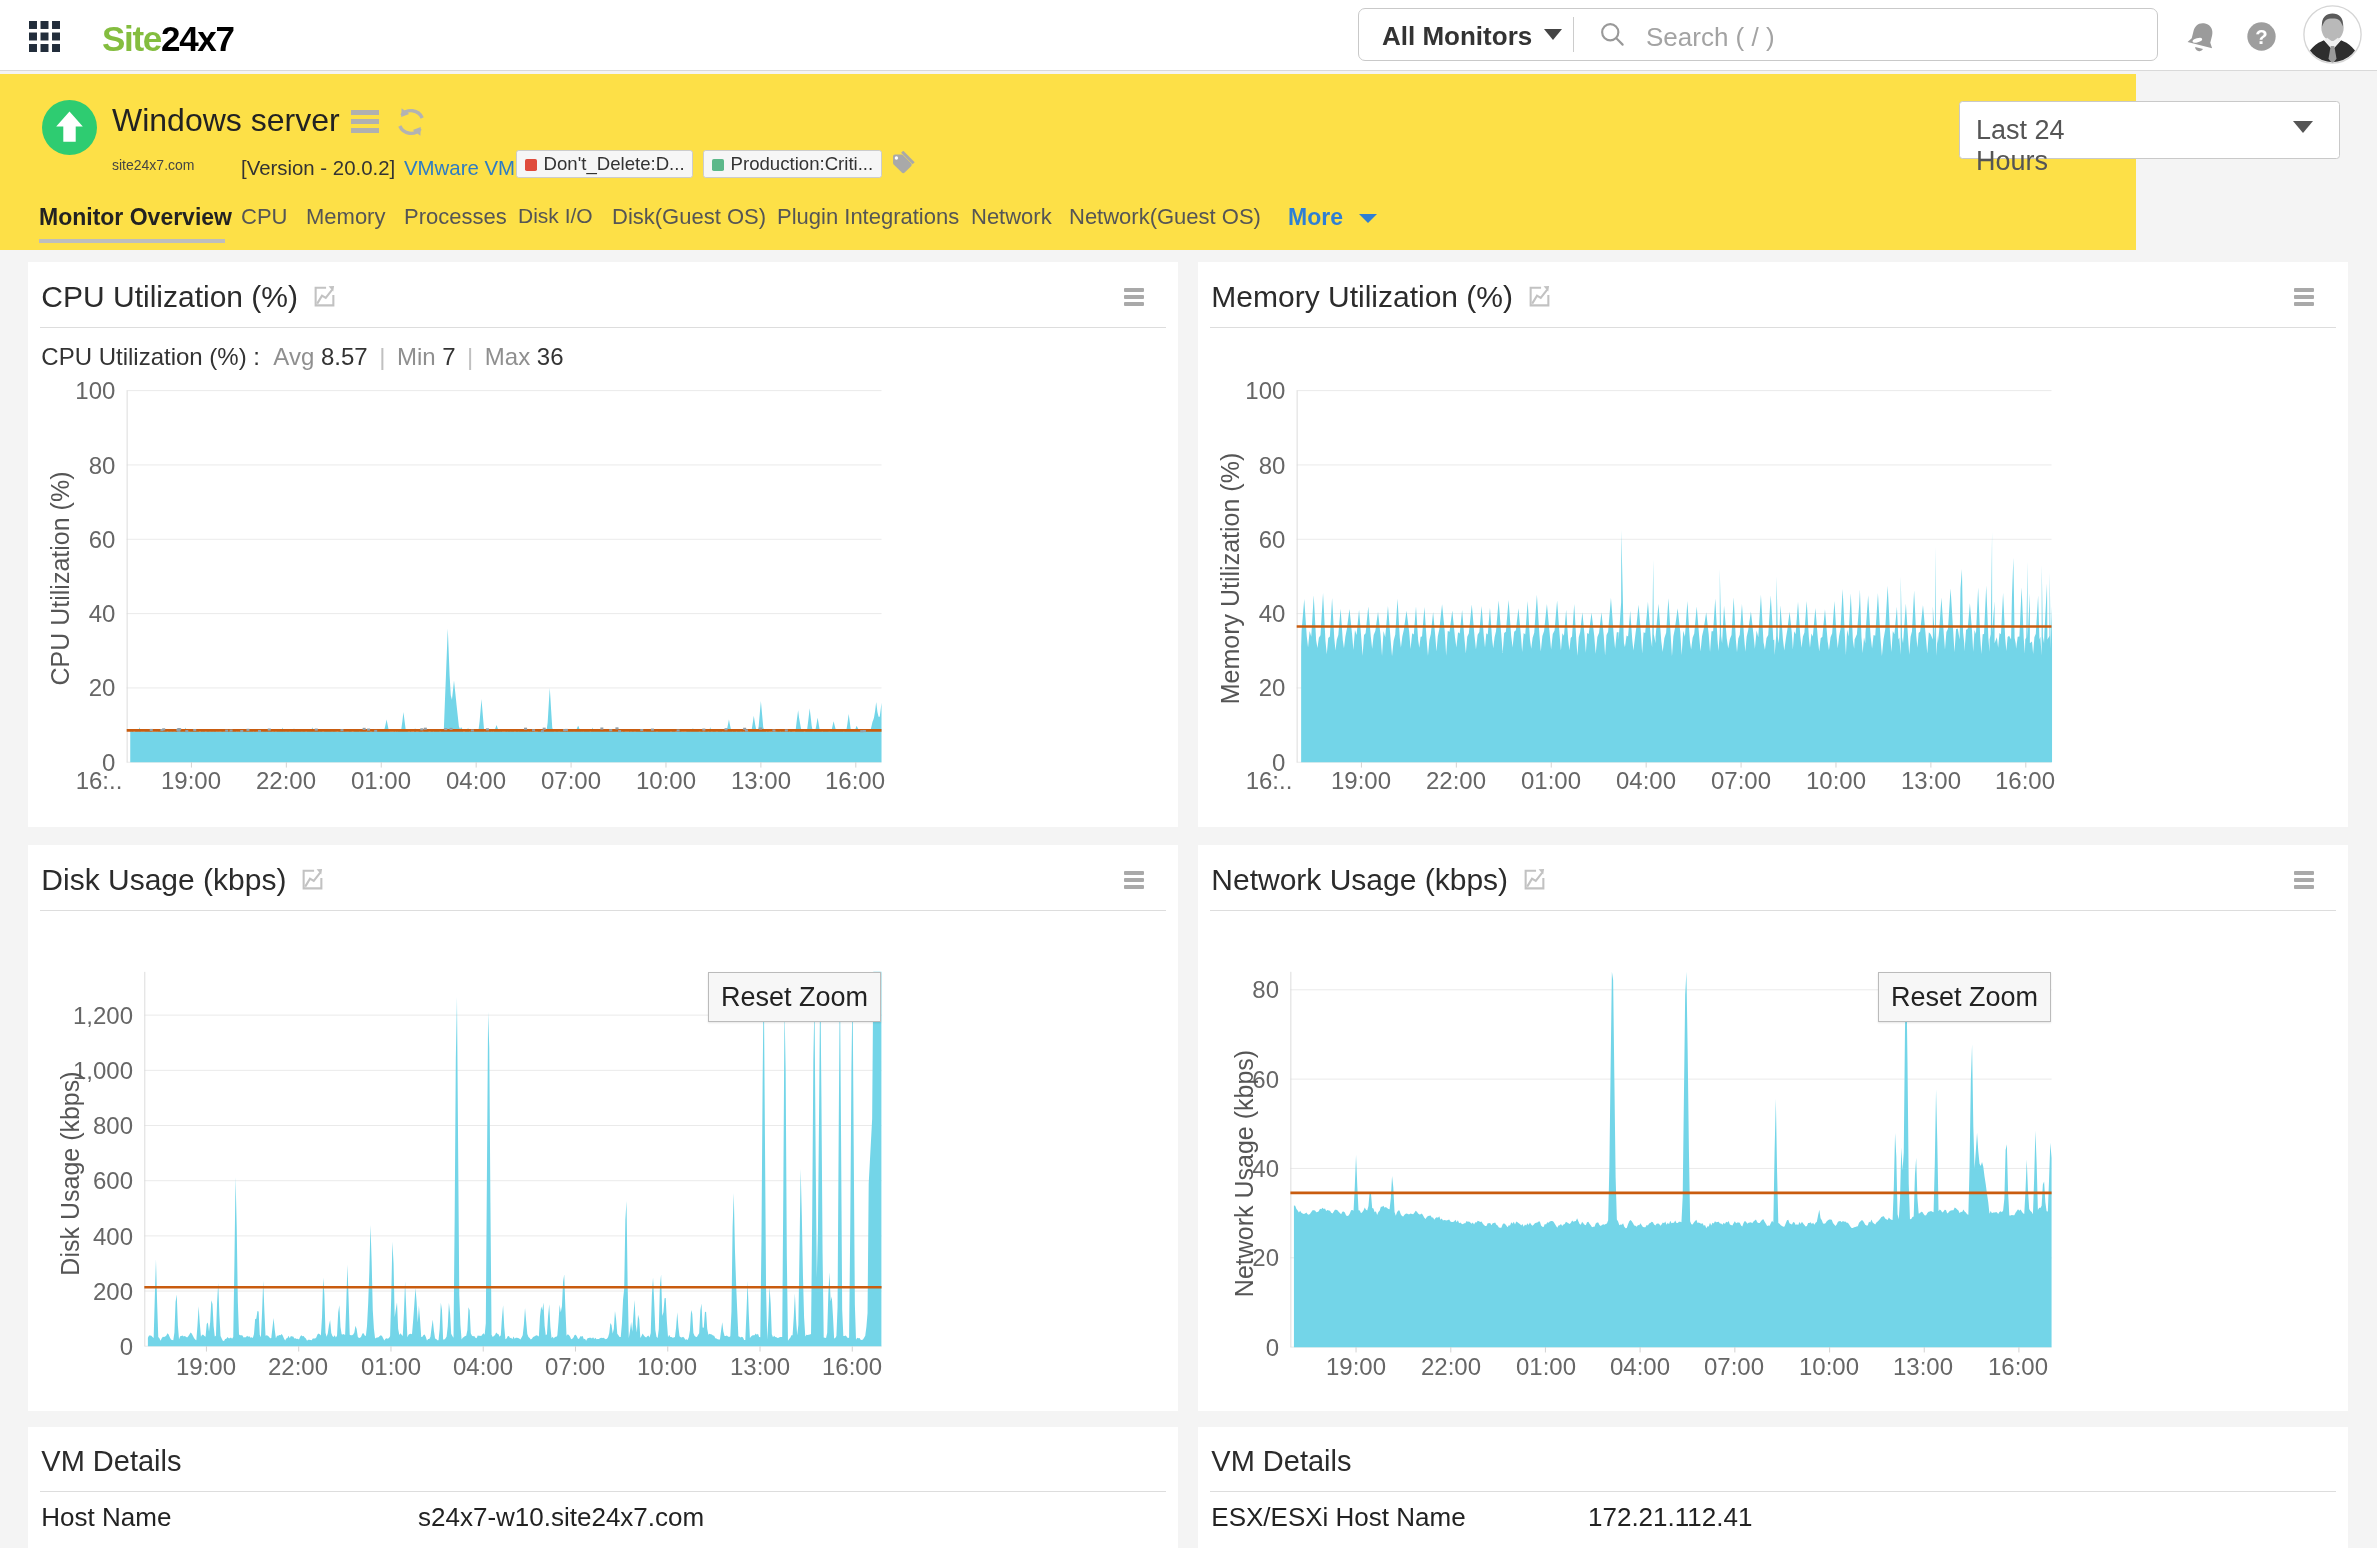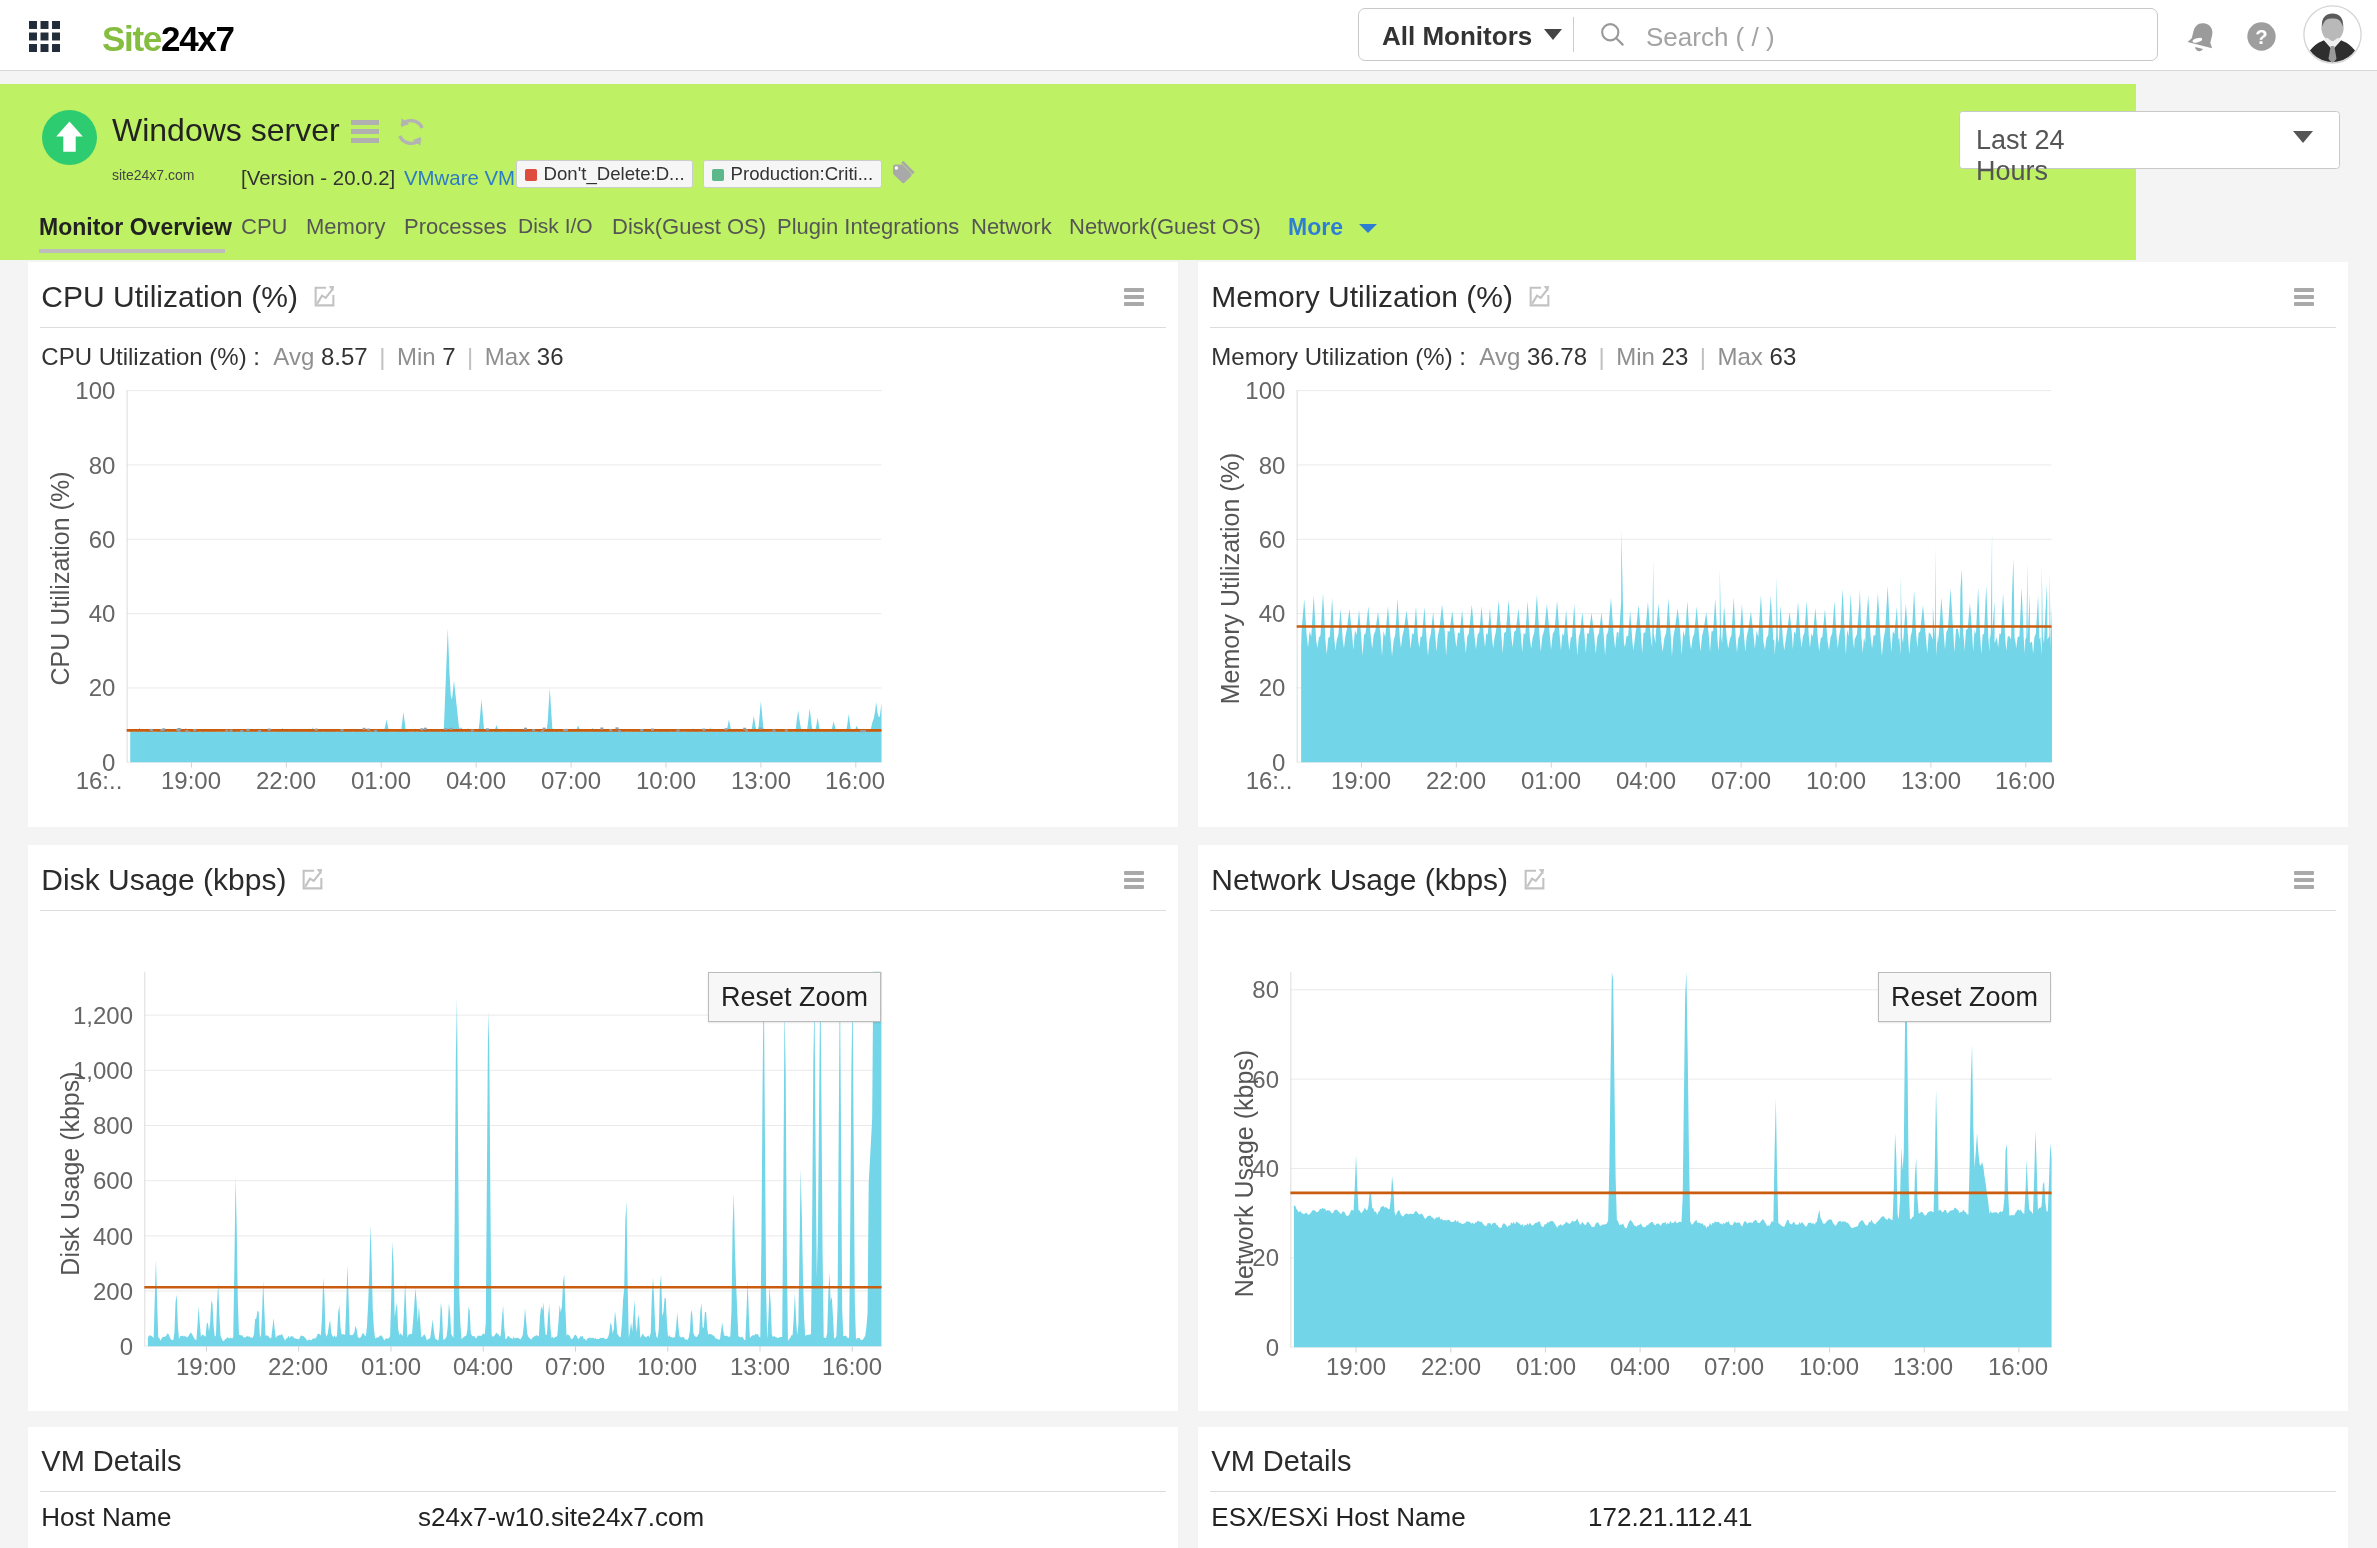--- a/index.html
+++ b/index.html
@@ -1,18 +1,18 @@
 <!DOCTYPE html>
 <html style="font-size:14px"><head><meta charset="utf-8"><title>Site24x7</title><style>
 *{margin:0;padding:0;box-sizing:border-box}
 html,body{font-family:"Liberation Sans",sans-serif;background:#fff}
 #root{position:relative;width:2377px;height:1549px;background:#f4f4f4;overflow:hidden}
 .abs{position:absolute}
 .nav{position:absolute;left:0;top:0;width:2377px;height:71px;background:#fff;border-bottom:0.9px solid #d9d9d9}
-.hdr{position:absolute;left:0;top:84px;width:2136px;height:176px;background:#bef264}
+.hdr{position:absolute;left:0;top:74px;width:2136px;height:176px;background:#fde047}
 .panel{position:absolute;background:#fff}
 .ptitle{position:absolute;left:13.3px;top:18px;font-size:30px;color:#2b2b2b;white-space:nowrap}
 .pdiv{position:absolute;left:12.4px;right:12.4px;top:65px;border-top:0.9px solid #ddd}
 .stats{position:absolute;left:13.3px;top:81px;font-size:24px;color:#333;white-space:nowrap}
 .stats .g{color:#8f8f8f}
 .stats .sep{color:#c0c0c0;padding:0 11.5px}
 .ylab{position:absolute;font-size:24px;color:#666;text-align:right;width:98px;height:25px;line-height:25px}
 .xlab{position:absolute;font-size:24px;color:#666;text-align:center;width:106px;height:27px;line-height:27px}
 .ytitle{position:absolute;font-size:25px;color:#555;white-space:nowrap;transform:rotate(-90deg);transform-origin:center;text-align:center}
 .burger{position:absolute;width:19.5px;height:17px}
@@ -240,21 +240,20 @@
             <path d="M5 19.8 L9.6 12.2 L13.2 14.3 L19.4 6.3"></path>
           </g>
           <polygon points="15.9,3.1 21.2,2.8 20.4,8.2" fill="#c2c2c2"></polygon>
         </svg></div>
       <div class="burger" style="left:1096px;top:26px">
         <span></span>
         <span></span>
         <span></span>
       </div>
       <div class="pdiv"></div>
-      <div class="stats">Memory Utilization (%) :&nbsp;&nbsp;<span class="g">Avg</span> 36.78<span class="sep">|</span><span class="g">Min</span> 23<span class="sep">|</span><span class="g">Max</span> 63</div>
       <div class="ylab" style="left:-10.6px;top:116px">100</div>
       <div class="ylab" style="left:-10.6px;top:191px">80</div>
       <div class="ylab" style="left:-10.6px;top:265px">60</div>
       <div class="ylab" style="left:-10.6px;top:339px">40</div>
       <div class="ylab" style="left:-10.6px;top:413px">20</div>
       <div class="ylab" style="left:-10.6px;top:488px">0</div>
       <div class="xlab" style="left:110px;top:505px">19:00</div>
       <div class="xlab" style="left:205px;top:505px">22:00</div>
       <div class="xlab" style="left:300px;top:505px">01:00</div>
       <div class="xlab" style="left:395px;top:505px">04:00</div>

